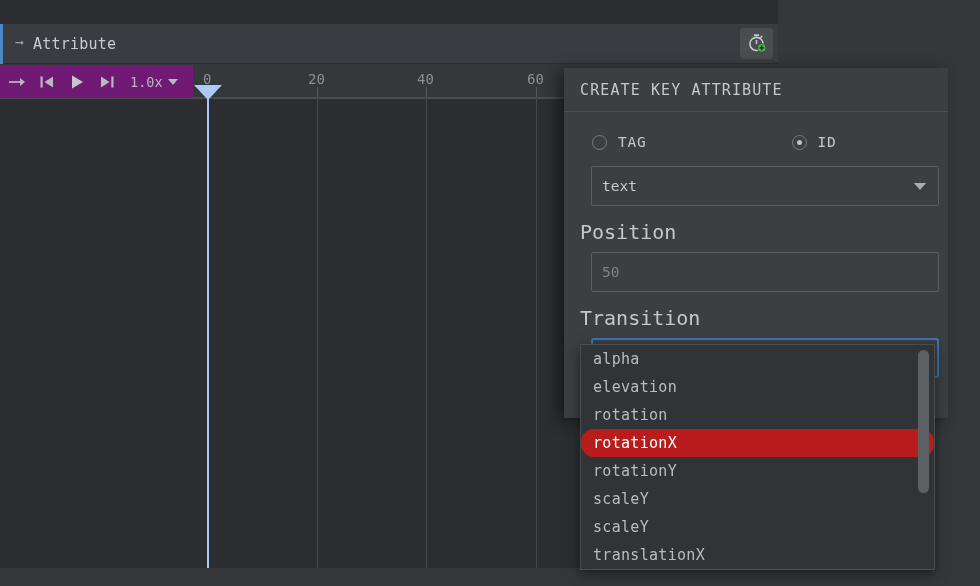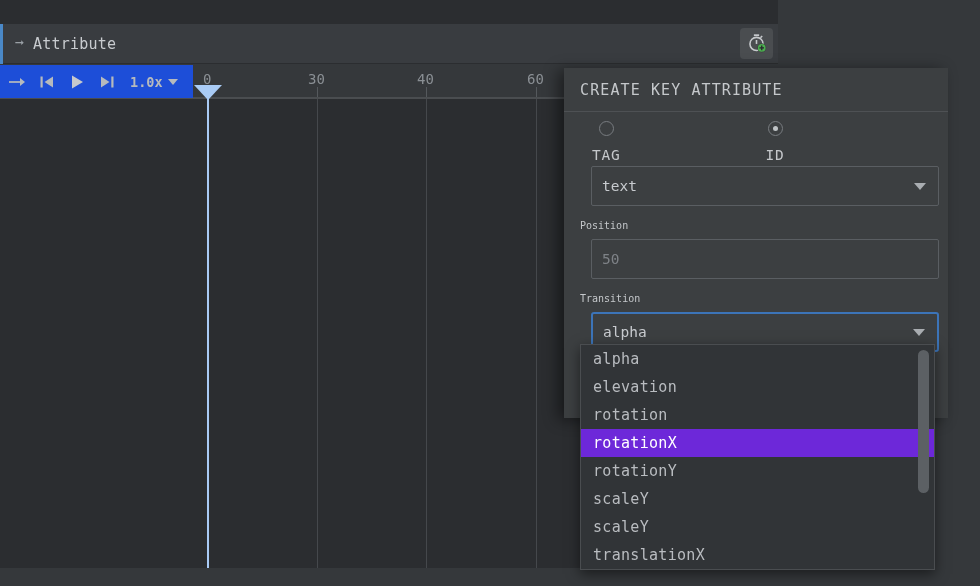--- a/index.html
+++ b/index.html
@@ -40,22 +40,21 @@
   .timer-btn {
     position: absolute; left: 740px; top: 28px; width: 33px; height: 31px;
     background: #4a4d50; border-radius: 4px;
     display: flex; align-items: center; justify-content: center;
   }
 
   
   .transport {
     position: absolute; left: 0; top: 65px; width: 193px; height: 33px;
     display: flex; align-items: center;
-    background: #1d4ed8;
-    font-weight: bold;
+    background: #701a75;
   }
   .transport-btn {
     width: 26px; height: 24px; display: flex; align-items: center;
     justify-content: center; margin-left: 4px; color: #b6babd;
   }
   .speed {
     margin-left: 10px; color: #b6babd; font-size: 13.5px;
     display: flex; align-items: center; gap: 5px;
   }
   .caret-down {
@@ -104,21 +103,21 @@
     box-shadow: -6px 2px 14px rgba(0,0,0,0.45);
   }
   .dialog-title {
     height: 44px; display: flex; align-items: center;
     padding-left: 16px; color: #c5c8cb; font-size: 15px; letter-spacing: 1.1px;
     border-bottom: 1px solid #4e5154;
   }
   .dialog-body { padding: 14px 16px 0 16px; }
 
   .radio-row { display: flex; align-items: center; height: 32px; }
-  .radio { display: flex; align-items: center; gap: 11px; flex-direction: column; }
+  .radio { display: flex; align-items: center; gap: 11px; }
   .radio-circle {
     width: 15px; height: 15px; border-radius: 50%;
     border: 1.5px solid #787c80; background: #3c3f41;
     display: flex; align-items: center; justify-content: center;
   }
   .radio-dot { width: 5px; height: 5px; border-radius: 50%; background: #bfc3c6; }
   .radio-label { color: #c5c8cb; font-size: 14.5px; letter-spacing: 0.8px; }
   .radio-tag { margin-left: 12px; }
   .radio-id { margin-left: 145px; }
 
@@ -131,35 +130,35 @@
   .field-value.placeholder { color: #7e8287; }
   .field-caret {
     position: absolute; right: 12px; width: 0; height: 0;
     border-left: 6px solid transparent; border-right: 6px solid transparent;
     border-top: 7px solid #a9adb1;
   }
   .field.focused {
     border: 2px solid #3c74b8; border-radius: 3px;
   }
   .form-label {
-    color: #c5c8cb; font-size: 10px; margin: 14px 0 0 0; display: block;
+    color: #c5c8cb; font-size: 20px; margin: 14px 0 0 0; display: block;
   }
 
   
   .dropdown {
     position: absolute; left: 580px; top: 344px; width: 355px; height: 226px;
     background: #313437; border: 1px solid #4a4d50;
     overflow: hidden;
     box-shadow: 0 4px 12px rgba(0,0,0,0.5);
   }
   .dd-item {
     height: 28px; display: flex; align-items: center; padding-left: 12px;
     color: #b9bcc0; font-size: 15px; letter-spacing: 0.3px;
   }
-  .dd-item.selected { background: #6d28d9; color: #ffffff; }
+  .dd-item.selected { background: #b91c1c; color: #ffffff; border-radius: 13px; }
   .dd-scrollbar {
     position: absolute; right: 5px; top: 5px; width: 11px; height: 216px;
   }
   .dd-thumb {
     position: absolute; top: 0; left: 0; width: 11px; height: 143px;
     background: #5c6064; border-radius: 6px;
   }
 </style>
 </head>
 <body>
@@ -212,21 +211,21 @@
       </svg>
     </div>
     <div class="speed">
       <span>1.0x</span>
       <span class="caret-down"></span>
     </div>
   </div>
 
   <div class="ruler">
     <span class="tick-label" style="left:10px;">0</span>
-    <span class="tick-label" style="left:115px;">30</span>
+    <span class="tick-label" style="left:115px;">20</span>
     <span class="tick-label" style="left:224px;">40</span>
     <span class="tick-label" style="left:334px;">60</span>
     <span class="tick-mark" style="left:124px;"></span>
     <span class="tick-mark" style="left:233px;"></span>
     <span class="tick-mark" style="left:343px;"></span>
   </div>
 
   <div class="timeline-body">
     <div class="grid-line" style="left:317px;"></div>
     <div class="grid-line" style="left:426px;"></div>

